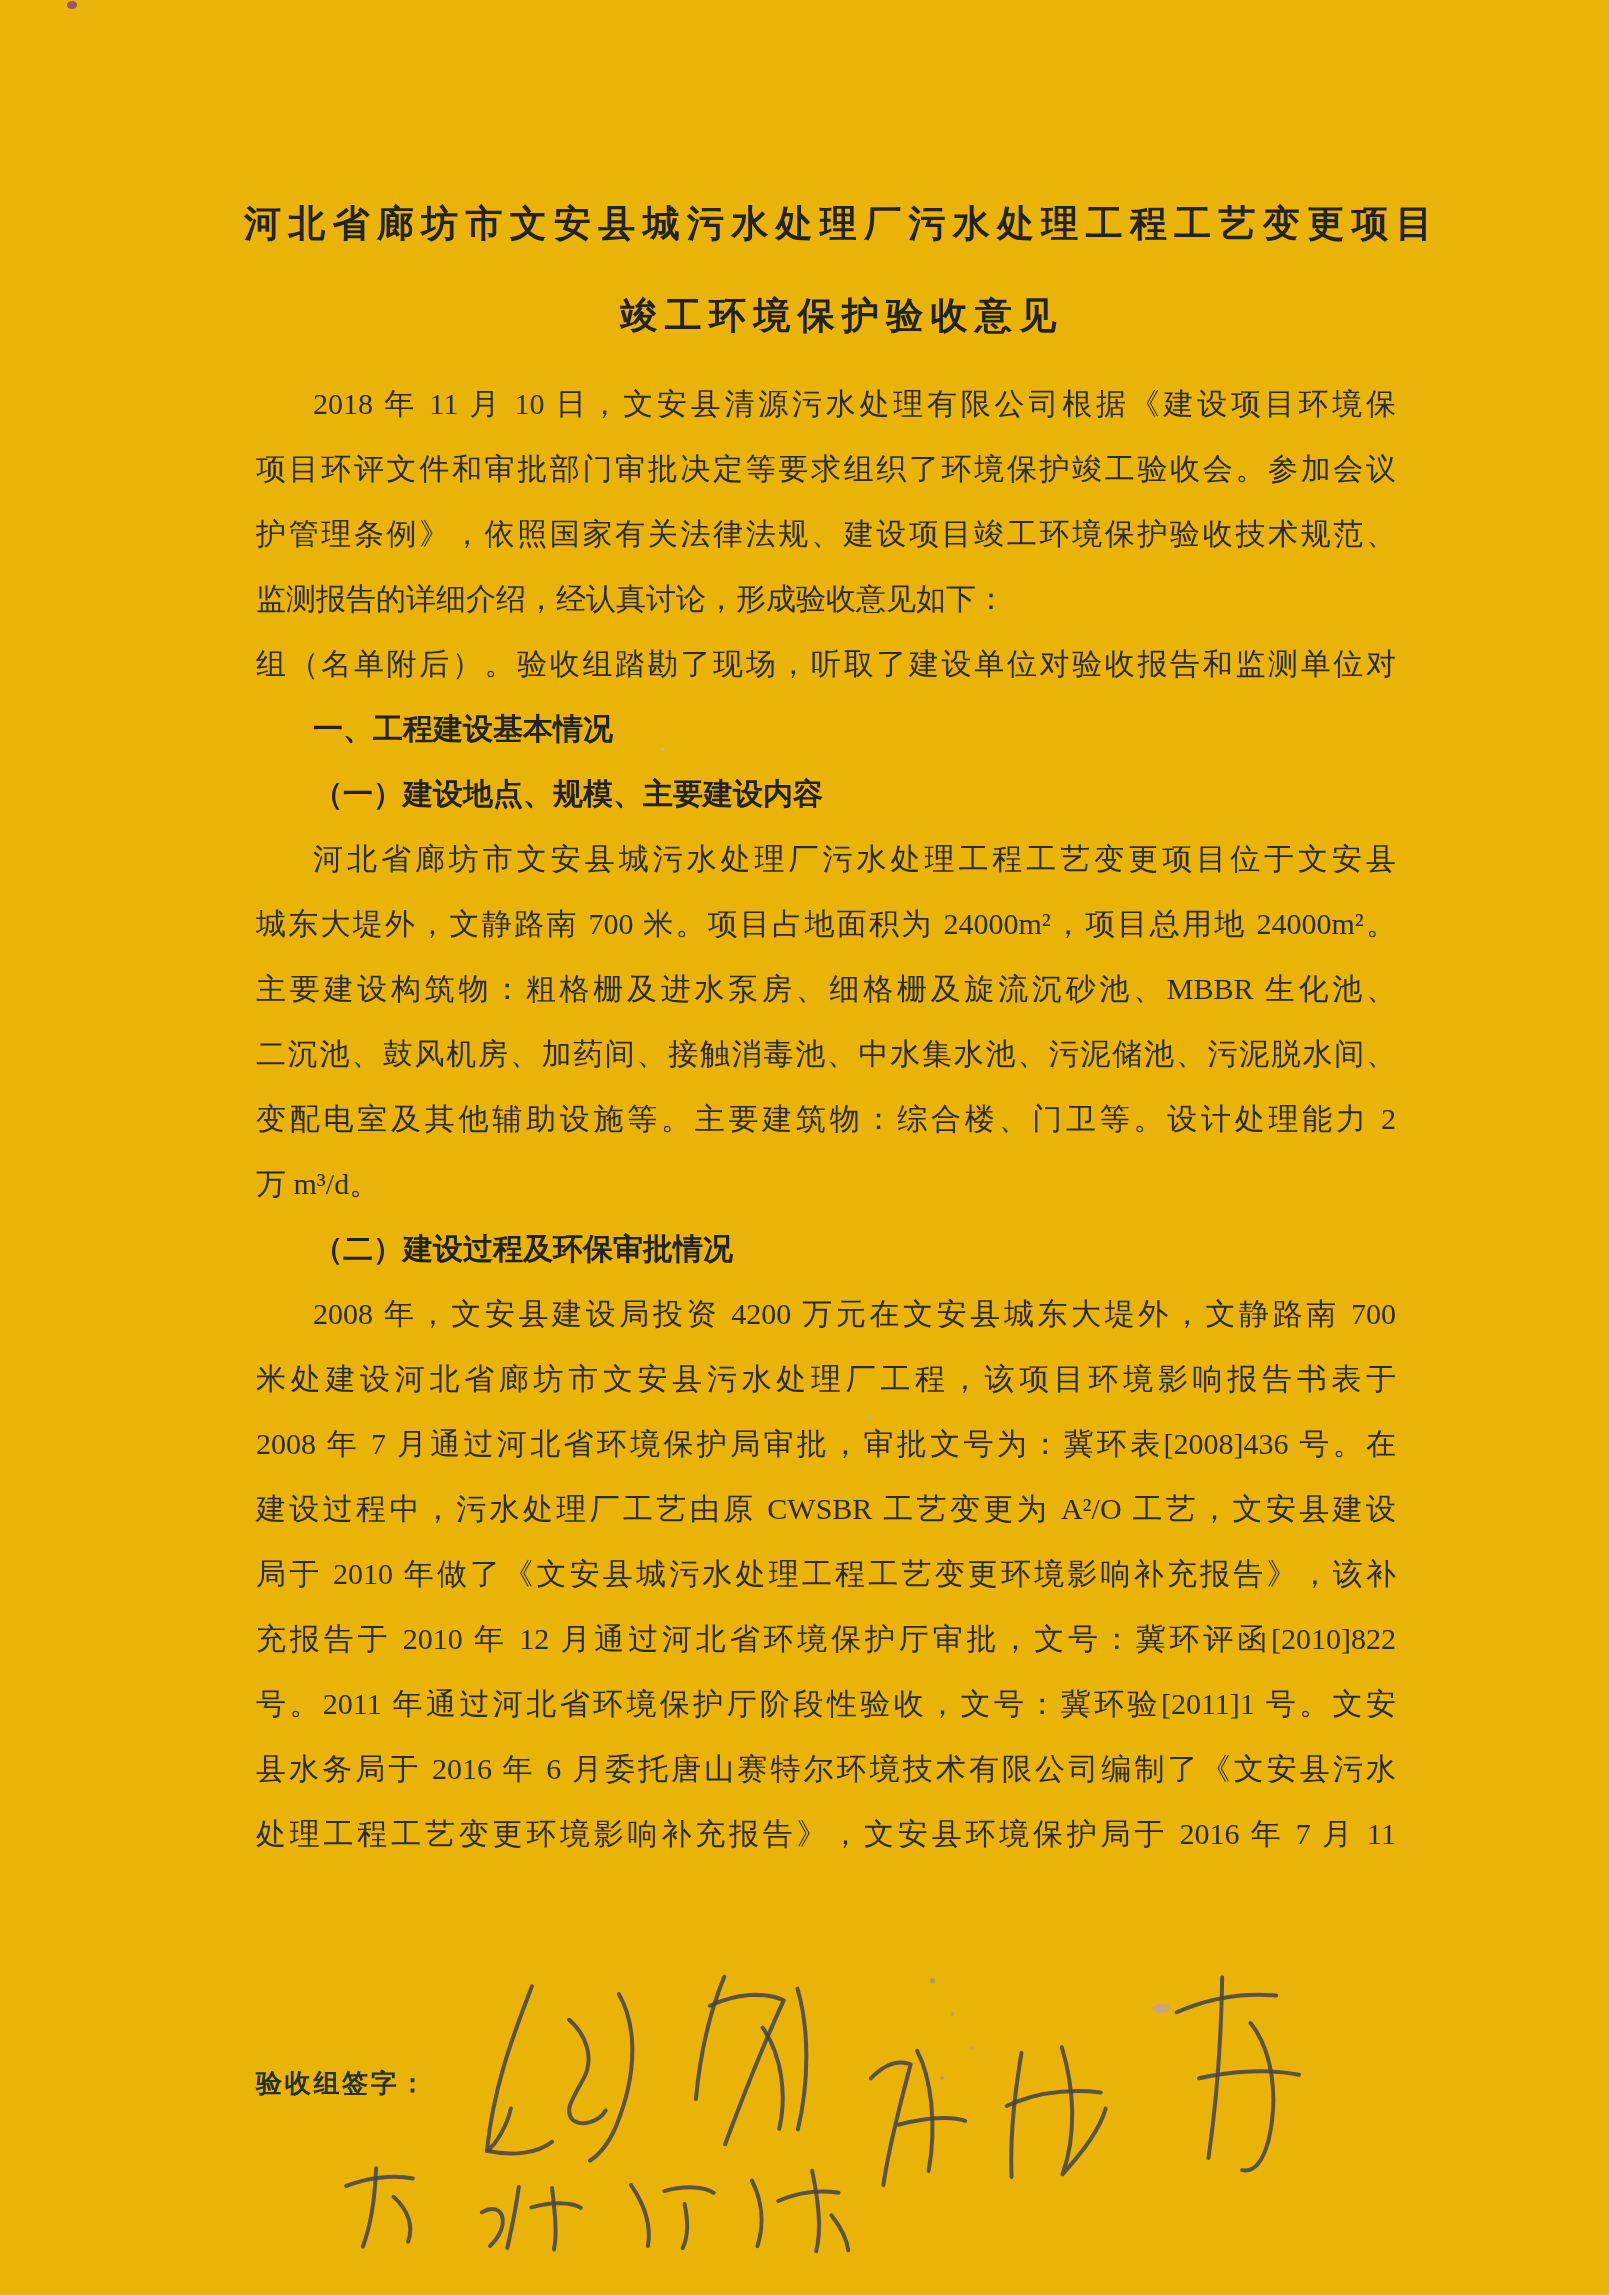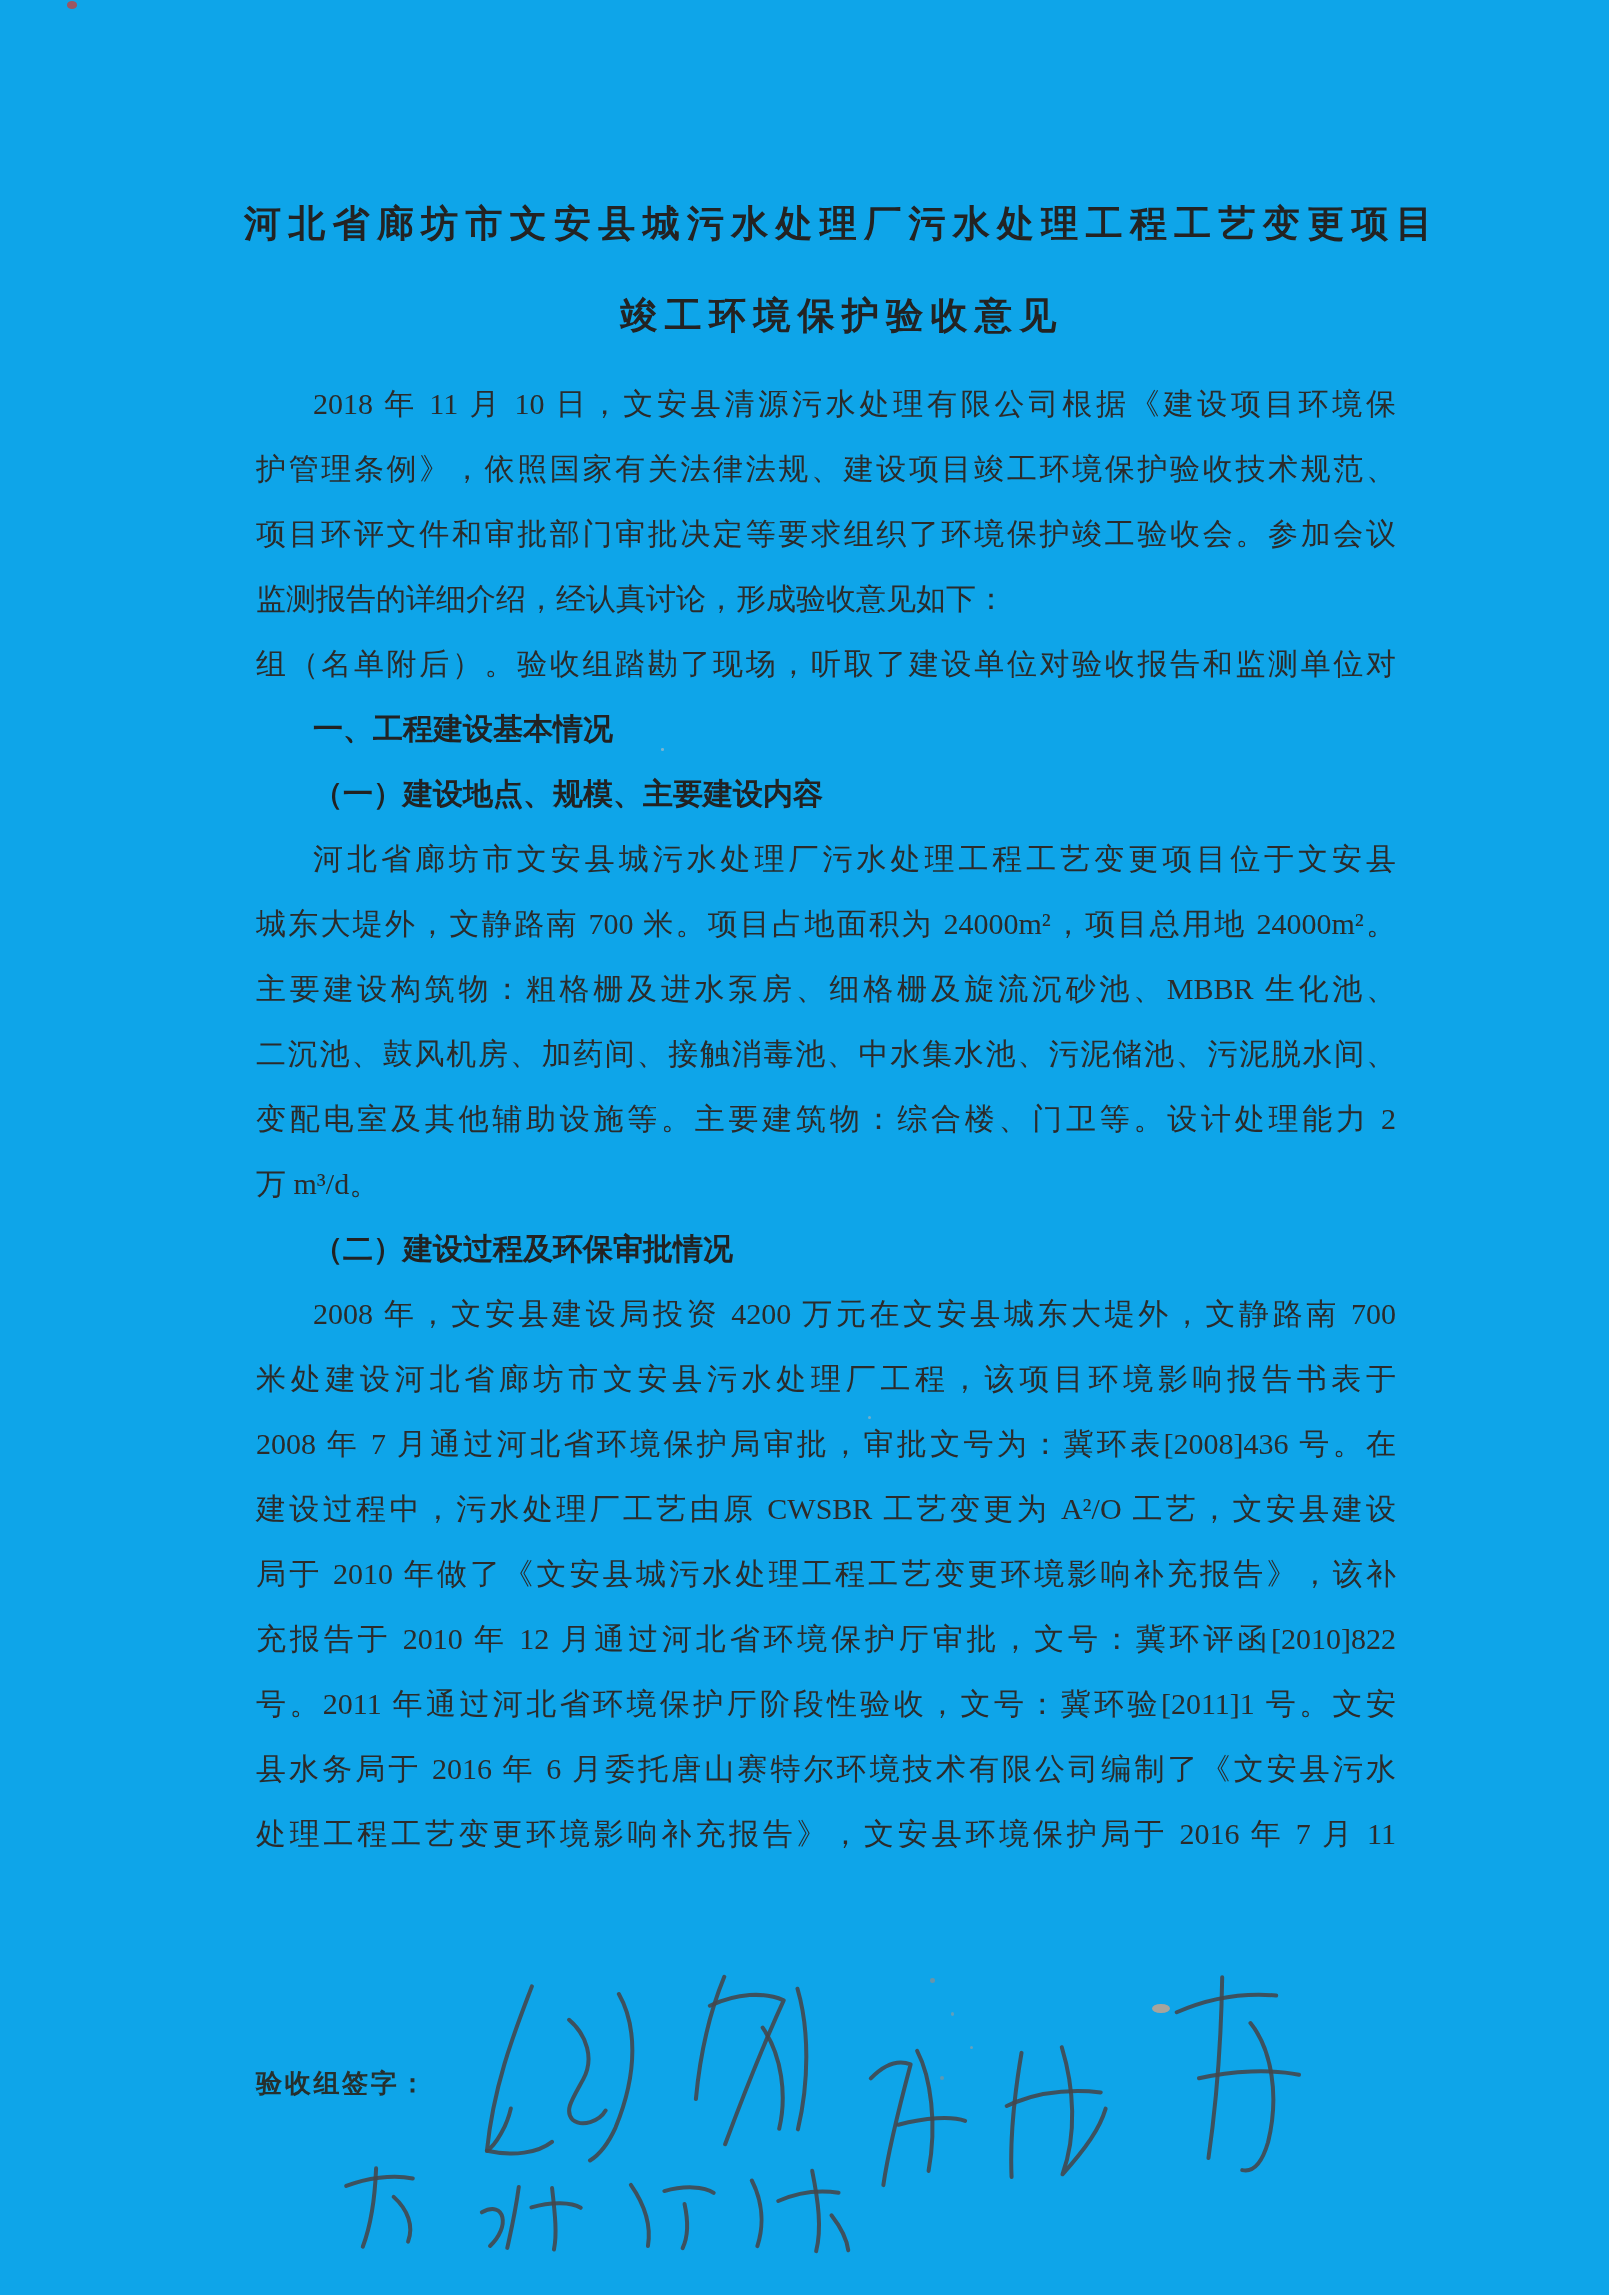--- a/index.html
+++ b/index.html
@@ -1,19 +1,19 @@
 <!DOCTYPE html>
 <html style="font-size:10.7px"><head>
 <meta charset="utf-8">
 <style>
   html,body{margin:0;padding:0;background:#e8e8e6;}
   .page{
     position:relative;
     width:1610px;height:2295px;
-    background:#0ea5e9;
+    background:#eab308;
     overflow:hidden;
     font-family:"Liberation Serif","DejaVu Serif",serif;
     color:#2b2b2b;
   }
   
   .titleblock{
     position:absolute;left:0;top:198px;width:1610px;
     text-align:center;
     transform:translateX(37px);
   }
@@ -63,22 +63,22 @@
   <div class="speck" style="left:868px;top:1416px;width:3.3px;height:3.3px;background:#b5b5b5;opacity:.6;"></div>
   <div class="speck" style="left:661px;top:748px;width:2.7px;height:2.7px;background:#c0c0c0;opacity:.6;"></div>
 
   <div class="titleblock">
     <div class="title-line">河北省廊坊市文安县城污水处理厂污水处理工程工艺变更项目</div>
     <div class="title-line second">竣工环境保护验收意见</div>
   </div>
 
   <div class="bodyblock">
     <div class="line ind fill">2018 年 11 月 10 日，文安县清源污水处理有限公司根据《建设项目环境保</div>
+    <div class="line fill">项目环评文件和审批部门审批决定等要求组织了环境保护竣工验收会。参加会议</div>
     <div class="line fill">护管理条例》，依照国家有关法律法规、建设项目竣工环境保护验收技术规范、</div>
-    <div class="line fill">项目环评文件和审批部门审批决定等要求组织了环境保护竣工验收会。参加会议</div>
     <div class="line">监测报告的详细介绍，经认真讨论，形成验收意见如下：</div>
     <div class="line fill">组（名单附后）。验收组踏勘了现场，听取了建设单位对验收报告和监测单位对</div>
     <div class="line ind bold">一、工程建设基本情况</div>
     <div class="line ind bold">（一）建设地点、规模、主要建设内容</div>
     <div class="line ind fill">河北省廊坊市文安县城污水处理厂污水处理工程工艺变更项目位于文安县</div>
     <div class="line fill">城东大堤外，文静路南 700 米。项目占地面积为 24000m²，项目总用地 24000m²。</div>
     <div class="line fill">主要建设构筑物：粗格栅及进水泵房、细格栅及旋流沉砂池、MBBR 生化池、</div>
     <div class="line fill">二沉池、鼓风机房、加药间、接触消毒池、中水集水池、污泥储池、污泥脱水间、</div>
     <div class="line fill">变配电室及其他辅助设施等。主要建筑物：综合楼、门卫等。设计处理能力 2</div>
     <div class="line">万 m³/d。</div>

